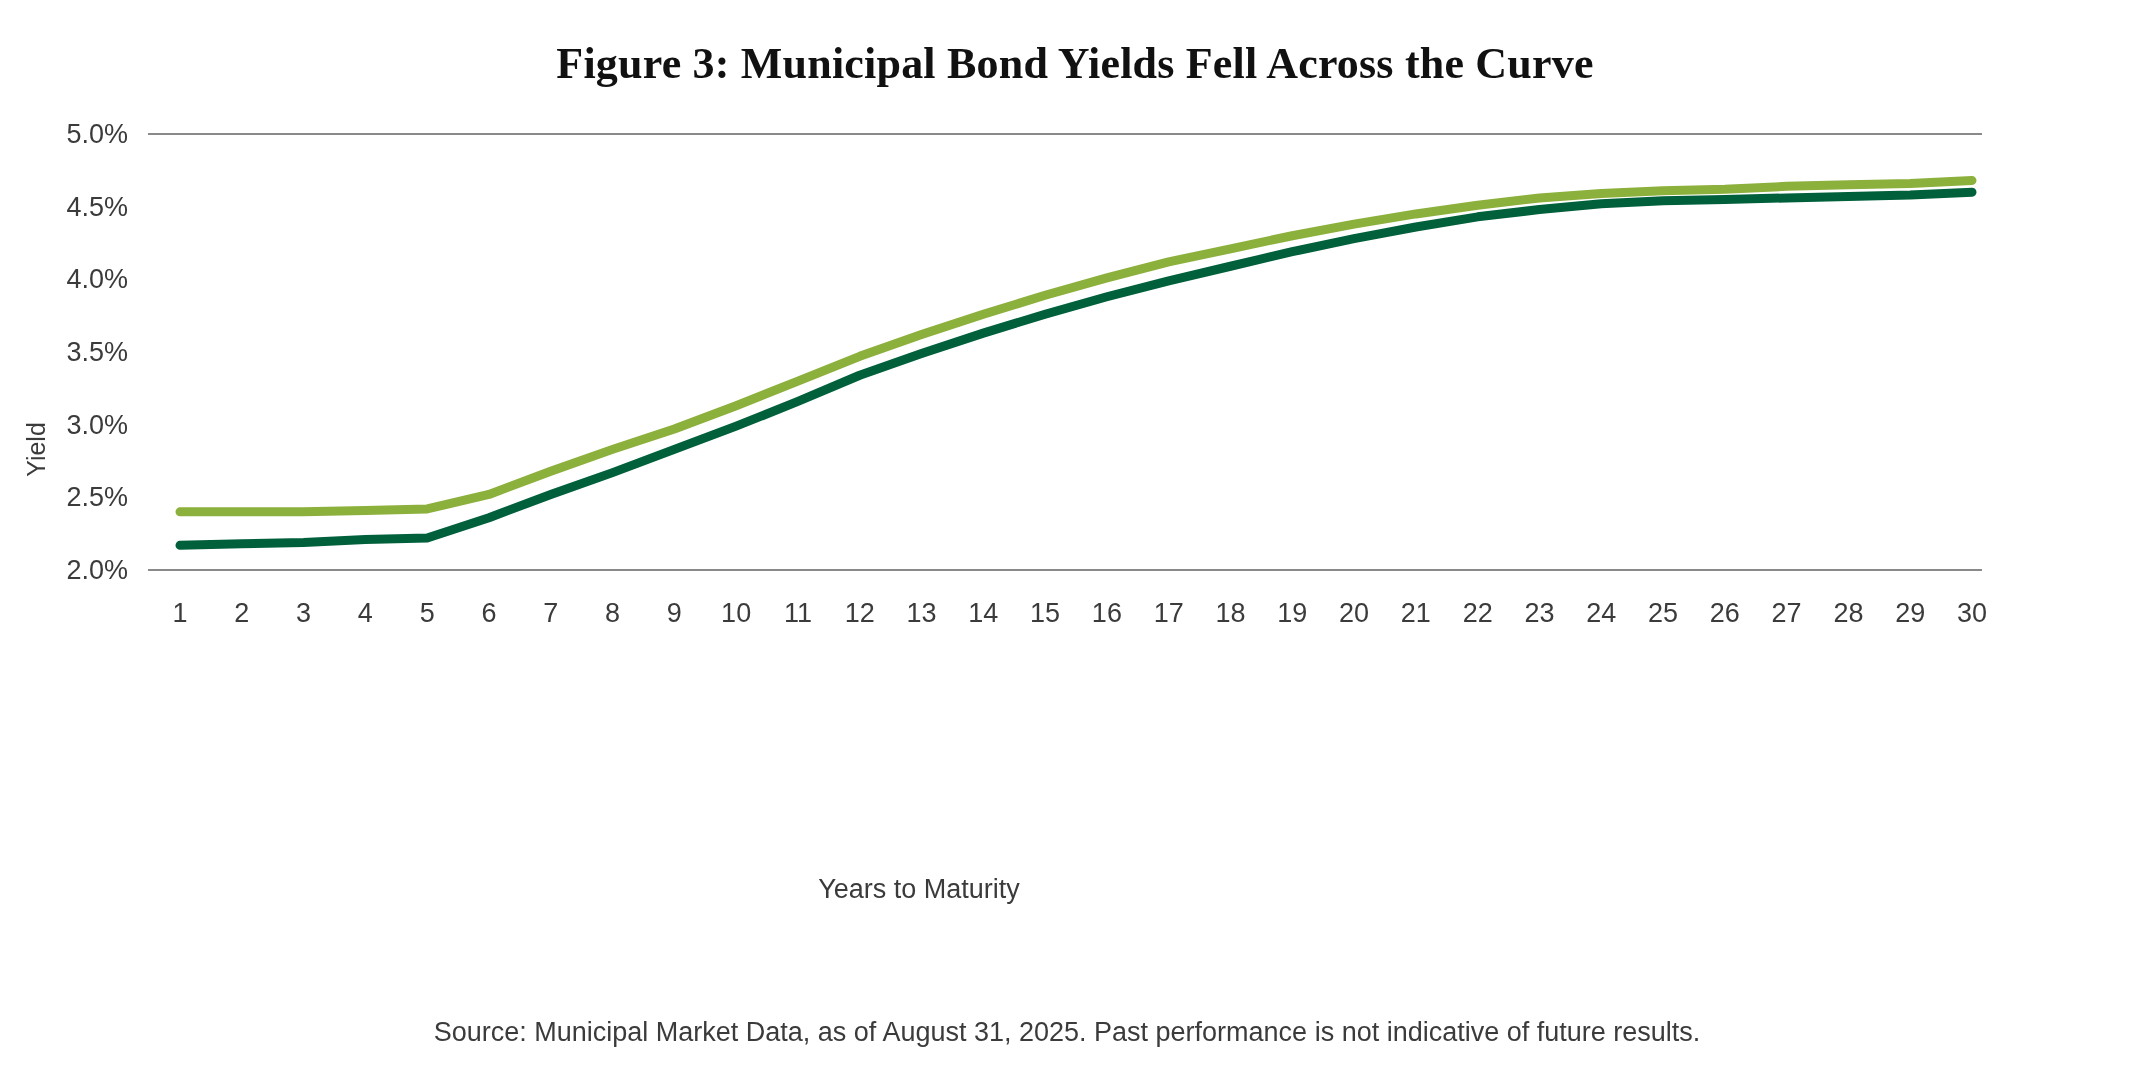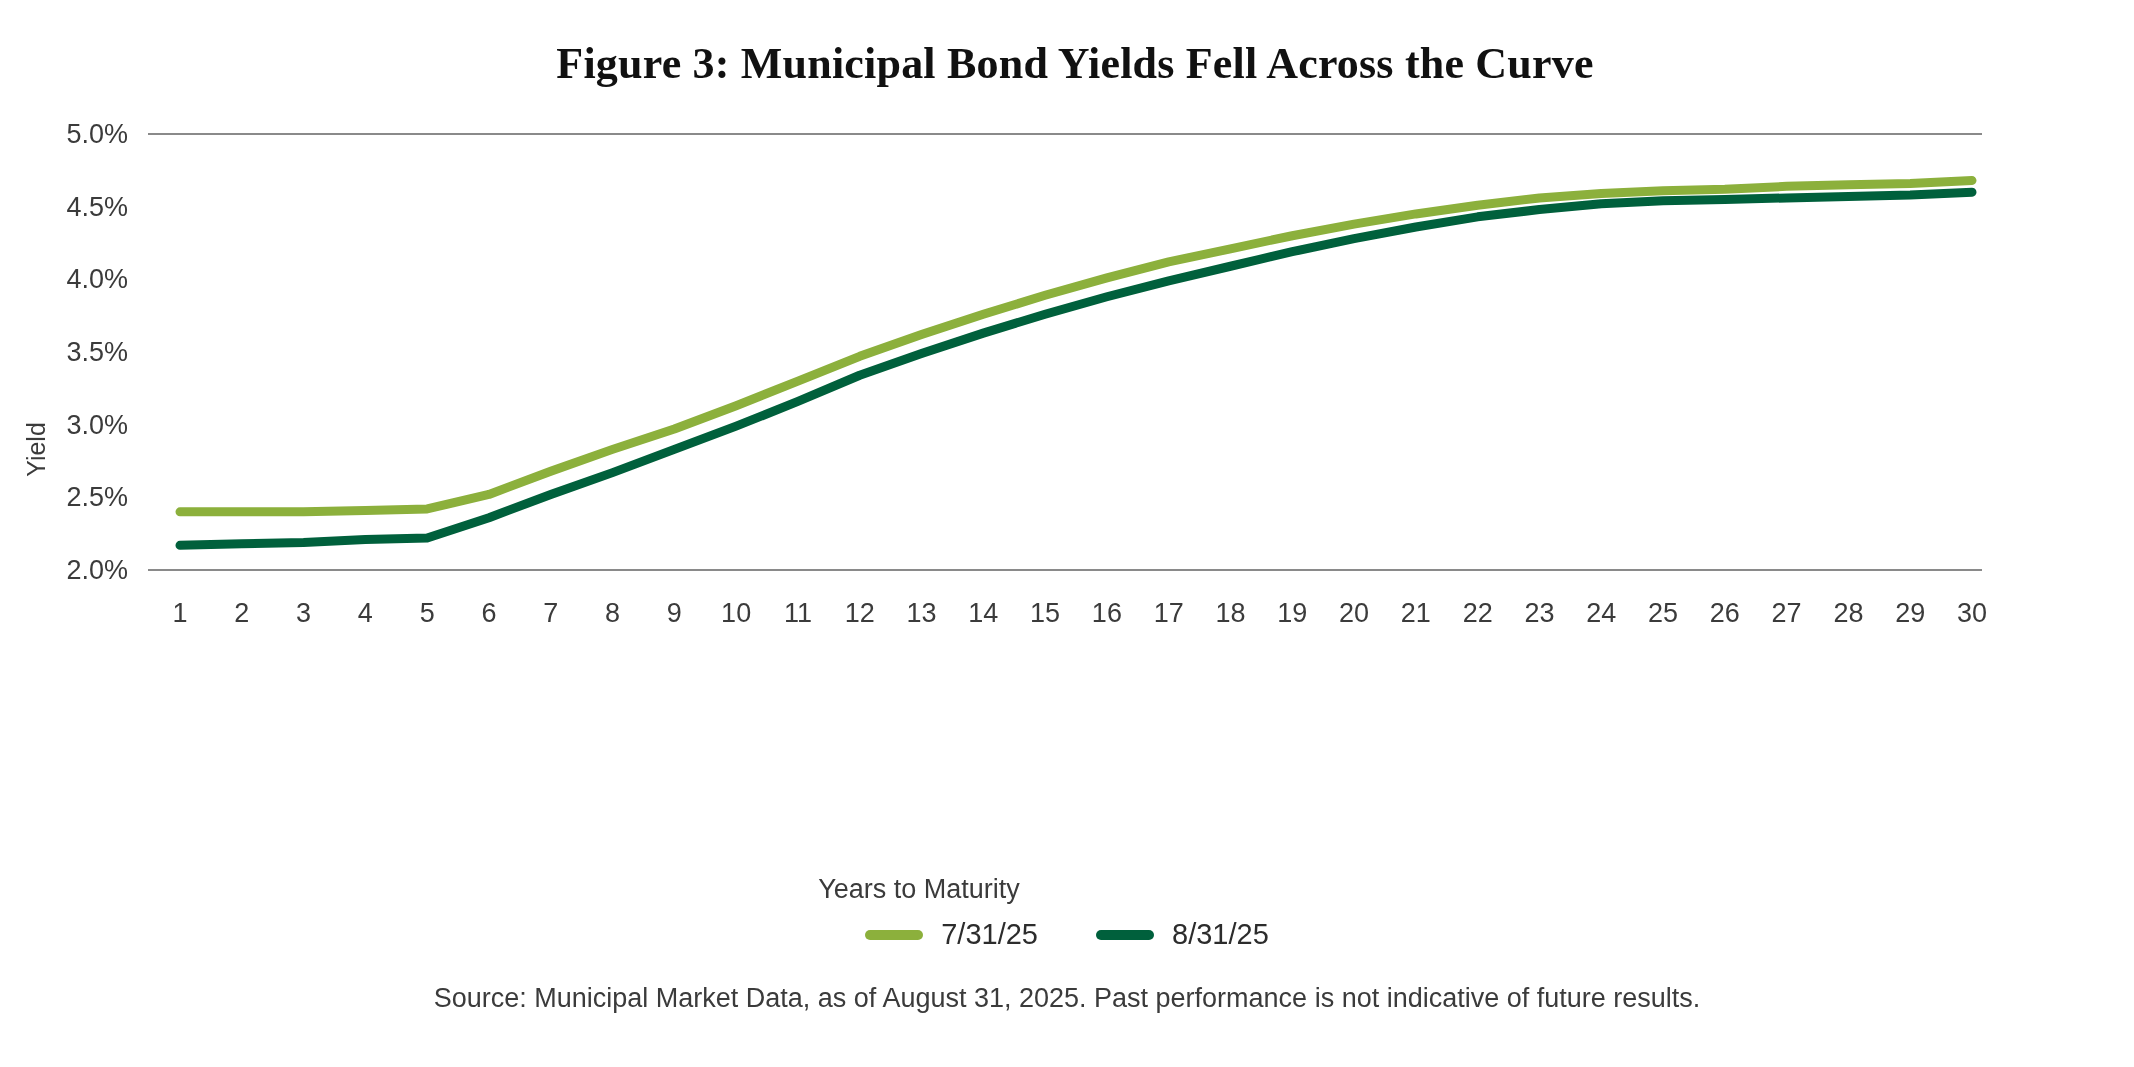--- a/index.html
+++ b/index.html
@@ -39,21 +39,21 @@
 
   .legend{
     position:absolute;left:0;top:918px;width:2134px;
     display:flex;justify-content:center;align-items:center;gap:58px;
   }
   .legend-item{display:flex;align-items:center;gap:18px;}
   .legend-swatch{width:58px;height:10px;border-radius:6px;display:block;}
   .legend-label{font-size:29px;color:#2c2c2c;}
 
   .source{
-    position:absolute;left:0;top:983px;width:2134px;
+    position:absolute;left:0;top:1017px;width:2134px;
     text-align:center;font-size:27px;color:#3b3b3b;
   }
 
   svg{position:absolute;left:0;top:0;}
   .tick-text{font-family:"Liberation Sans",sans-serif;fill:#3b3b3b;}
   .ytick{font-size:27px;text-anchor:end;}
   .xtick{font-size:27px;text-anchor:middle;}
   .axisline{stroke:#8a8a8a;stroke-width:2;}
   .series{fill:none;stroke-width:9;stroke-linecap:round;stroke-linejoin:round;}
 </style>
@@ -105,26 +105,16 @@
       <text x="1786.6206896551726" y="622" class="tick-text xtick">27</text>
       <text x="1848.4137931034481" y="622" class="tick-text xtick">28</text>
       <text x="1910.2068965517242" y="622" class="tick-text xtick">29</text>
       <text x="1972" y="622" class="tick-text xtick">30</text>
       <polyline points="180,511.8666666666667 241.79310344827587,511.8666666666667 303.58620689655174,511.8666666666667 365.37931034482756,510.4133333333333 427.17241379310343,508.96000000000004 488.9655172413793,494.4266666666667 550.7586206896551,471.1733333333333 612.551724137931,449.37333333333333 674.3448275862069,429.02666666666664 736.1379310344828,405.7733333333333 797.9310344827586,381.0666666666667 859.7241379310344,356.36 921.5172413793103,334.55999999999995 983.3103448275863,314.21333333333337 1045.103448275862,295.32 1106.8965517241381,277.88000000000005 1168.6896551724137,261.8933333333333 1230.4827586206895,248.81333333333333 1292.2758620689656,235.73333333333335 1354.0689655172414,224.10666666666668 1415.8620689655172,213.93333333333328 1477.655172413793,205.21333333333337 1539.4482758620688,197.94666666666672 1601.2413793103449,193.5866666666667 1663.0344827586207,190.67999999999995 1724.8275862068965,189.22666666666663 1786.6206896551726,186.32000000000005 1848.4137931034481,184.86666666666662 1910.2068965517242,183.4133333333333 1972,180.50666666666672" stroke="#8cb03c" class="series"></polyline>
       <polyline points="180,545.2933333333333 241.79310344827587,543.8399999999999 303.58620689655174,542.3866666666667 365.37931034482756,539.48 427.17241379310343,538.0266666666666 488.9655172413793,517.6800000000001 550.7586206896551,494.4266666666667 612.551724137931,472.62666666666667 674.3448275862069,449.37333333333333 736.1379310344828,426.12 797.9310344827586,401.4133333333333 859.7241379310344,375.25333333333333 921.5172413793103,353.45333333333326 983.3103448275863,333.1066666666667 1045.103448275862,314.21333333333337 1106.8965517241381,296.77333333333337 1168.6896551724137,280.78666666666663 1230.4827586206895,266.25333333333333 1292.2758620689656,251.71999999999997 1354.0689655172414,238.63999999999993 1415.8620689655172,227.01333333333332 1477.655172413793,216.84000000000003 1539.4482758620688,209.57333333333327 1601.2413793103449,203.76000000000005 1663.0344827586207,200.85333333333335 1724.8275862068965,199.40000000000003 1786.6206896551726,197.94666666666672 1848.4137931034481,196.49333333333328 1910.2068965517242,195.04000000000002 1972,192.13333333333338" stroke="#00603c" class="series"></polyline>
     </svg>
 
   <div class="xtitle">Years to Maturity</div>
 
-  <div class="legend">
-    <div class="legend-item">
-      <span class="legend-swatch" style="background:#8cb03c"></span>
-      <span class="legend-label">7/31/25</span>
-    </div>
-    <div class="legend-item">
-      <span class="legend-swatch" style="background:#00603c"></span>
-      <span class="legend-label">8/31/25</span>
-    </div>
-  </div>
 
   <div class="source">Source: Municipal Market Data, as of August 31, 2025. Past performance is not indicative of future results.</div>
 
 </div>
 
 </body></html>

